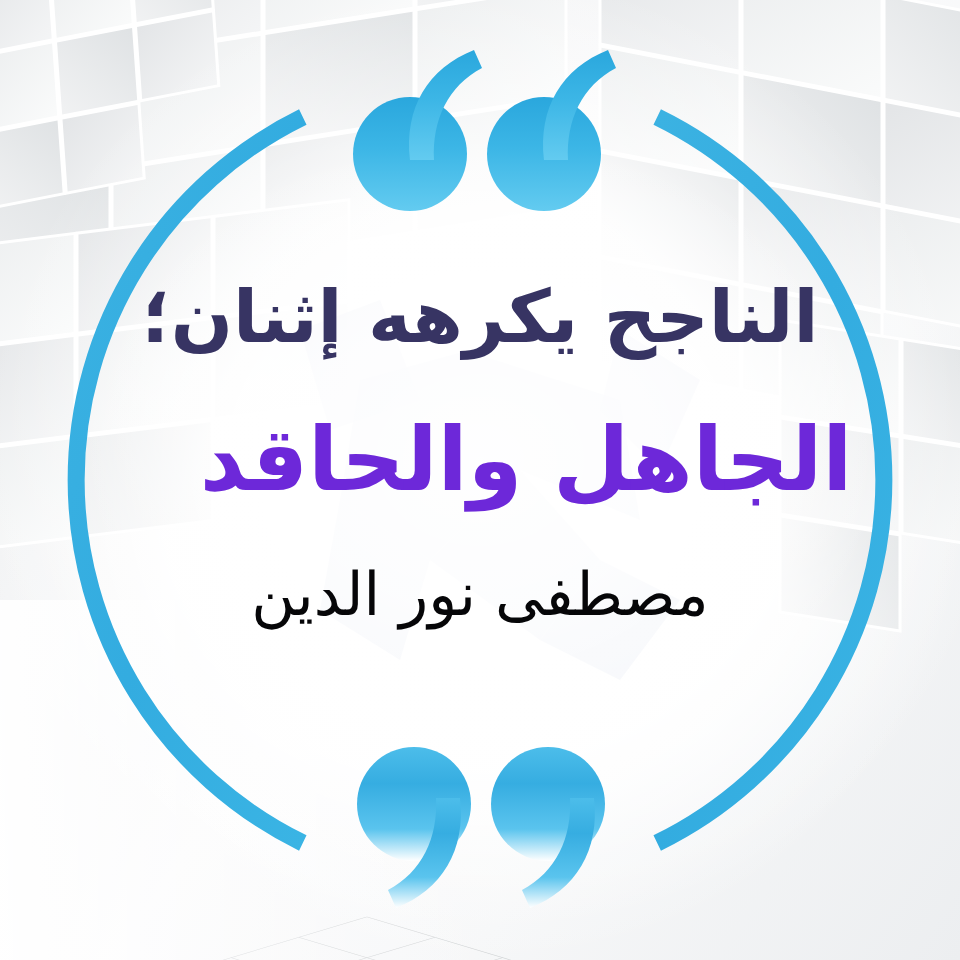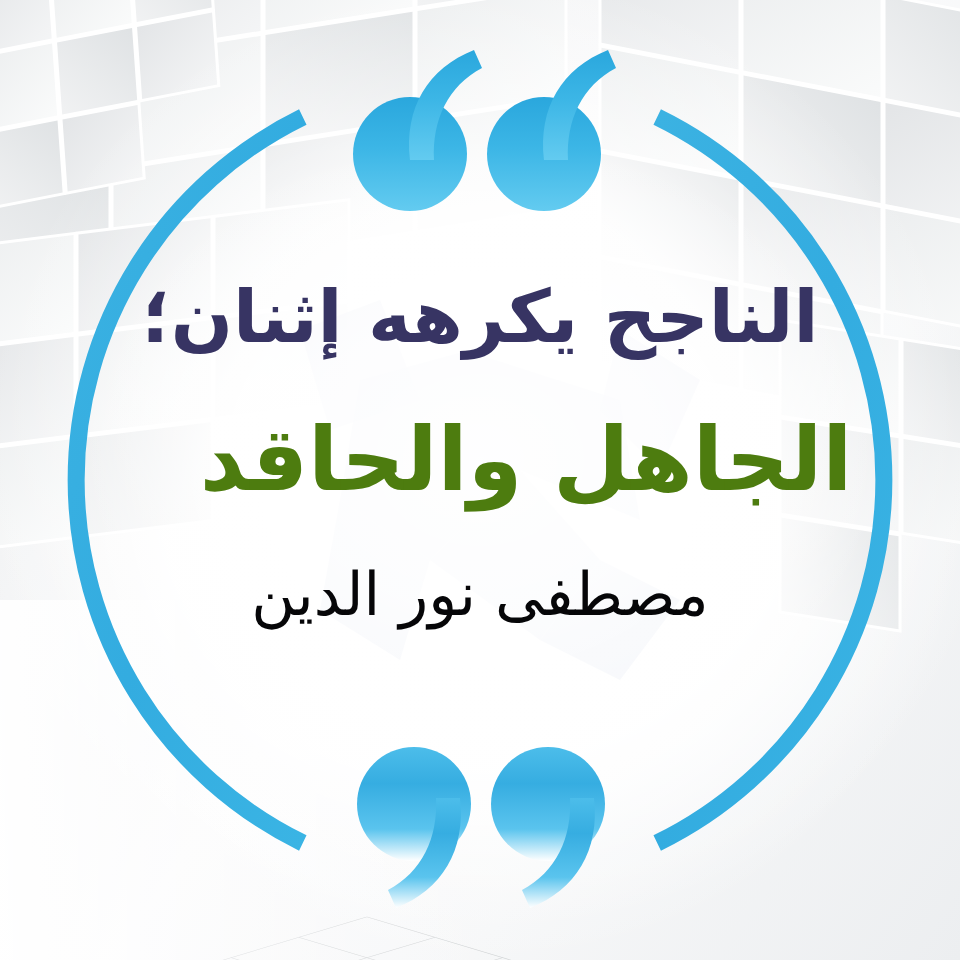--- a/index.html
+++ b/index.html
@@ -72,21 +72,21 @@
     margin-top: 15px;
   }
   #line-secondary {
     position: absolute;
     top: 416px;
     width: 868px;
     font-family: "DejaVu Sans", "Liberation Sans", sans-serif;
     font-weight: 700;
     font-size: 88px;
     letter-spacing: -1px;
-    color: #4d7c0f;
+    color: #6d28d9;
   }
   #line-author {
     position: absolute;
     top: 564px;
     width: 960px;
     font-family: "DejaVu Serif", "Liberation Serif", serif;
     font-weight: 400;
     font-size: 60px;
     color: #060608;
     direction: rtl;

